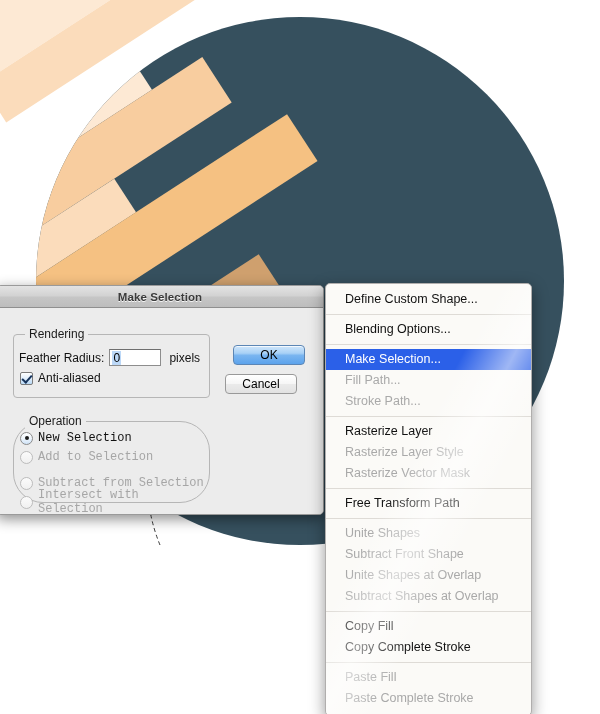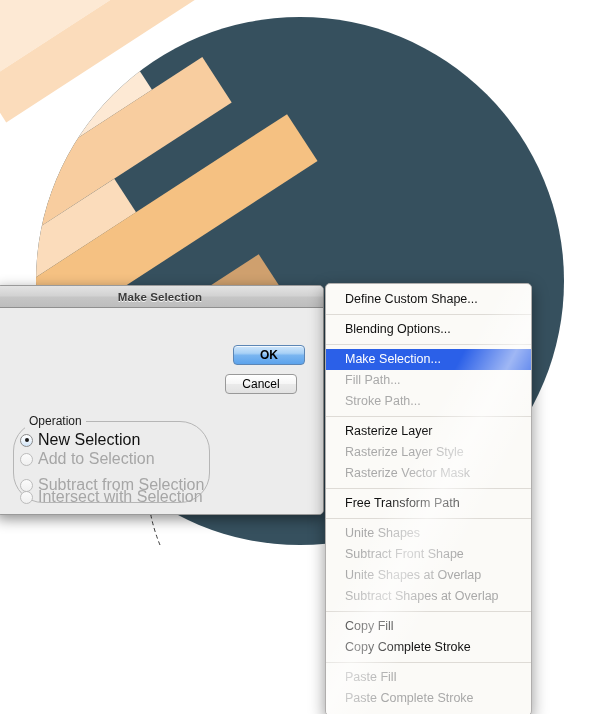--- a/index.html
+++ b/index.html
@@ -102,38 +102,38 @@
     width:13px;height:13px;border-radius:50%;
     border:1px solid #8b8b8b;
     background:linear-gradient(180deg,#ffffff 0%,#eef5fc 50%,#cfe3f7 100%);
     position:relative;box-sizing:border-box;flex:0 0 auto;
   }
   .radio.off{background:linear-gradient(180deg,#fbfbfb 0%,#f0f0f0 100%);border-color:#bcbcbc;}
   .radio.on:after{
     content:"";position:absolute;left:3.5px;top:3.5px;width:4px;height:4px;
     border-radius:50%;background:#1b1b1b;
   }
-  .radio-label{margin-left:5px;font-size:16px;color:#111;}
+  .radio-label{margin-left:5px;font-size:12px;color:#111;font-family:Liberation Mono, monospace;}
   .radio-label.dim{color:#a6a6a6;}
 
   .btn{
     position:absolute;
     width:72px;height:20px;
     border-radius:4px;
     font-size:12px;
     display:flex;align-items:center;justify-content:center;
     box-sizing:border-box;
     color:#000;
   }
   #ok-button{
     left:236px;top:37px;
     background:linear-gradient(180deg,#cfe6fb 0%,#a9d1f6 40%,#7ab5f0 52%,#5ca3ec 100%);
     border:1px solid #5c86b5;
     box-shadow:inset 0 1px 0 rgba(255,255,255,.75);
-    font-weight:bold;
+    font-weight:normal;
   }
   #cancel-button{
     left:228px;top:66px;
     background:linear-gradient(180deg,#ffffff 0%,#f6f6f6 48%,#eaeaea 52%,#e2e2e2 100%);
     border:1px solid #999;
     box-shadow:inset 0 1px 0 rgba(255,255,255,.9);
   }
 
   
   .ctx-menu{
@@ -209,20 +209,36 @@
   </svg>
 
   <div class="dialog">
 
     <div class="dialog-titlebar">
       <div class="dialog-title">Make Selection</div>
     </div>
 
     <div class="dialog-body">
 
+      <fieldset class="group" id="rendering-group" style="padding:0;margin:0;">
+        <div class="group-legend">Rendering</div>
+
+        <div class="row" id="feather-row">
+          <span class="field-label">Feather Radius:</span>
+          <div class="text-input" title="0">
+            <span class="sel-text">0</span>
+          </div>
+          <span class="unit-label">pixels</span>
+        </div>
+
+        <div class="row" id="antialias-row">
+          <span class="checkbox"></span>
+          <span class="cb-label">Anti-aliased</span>
+        </div>
+      </fieldset>
 
       <fieldset class="group" id="operation-group" style="padding:0;margin:0;">
         <div class="group-legend">Operation</div>
 
         <div class="radio-row" style="top:9px;">
           <span class="radio on"></span>
           <span class="radio-label">New Selection</span>
         </div>
 
         <div class="radio-row" style="top:28px;text-align:center;">

